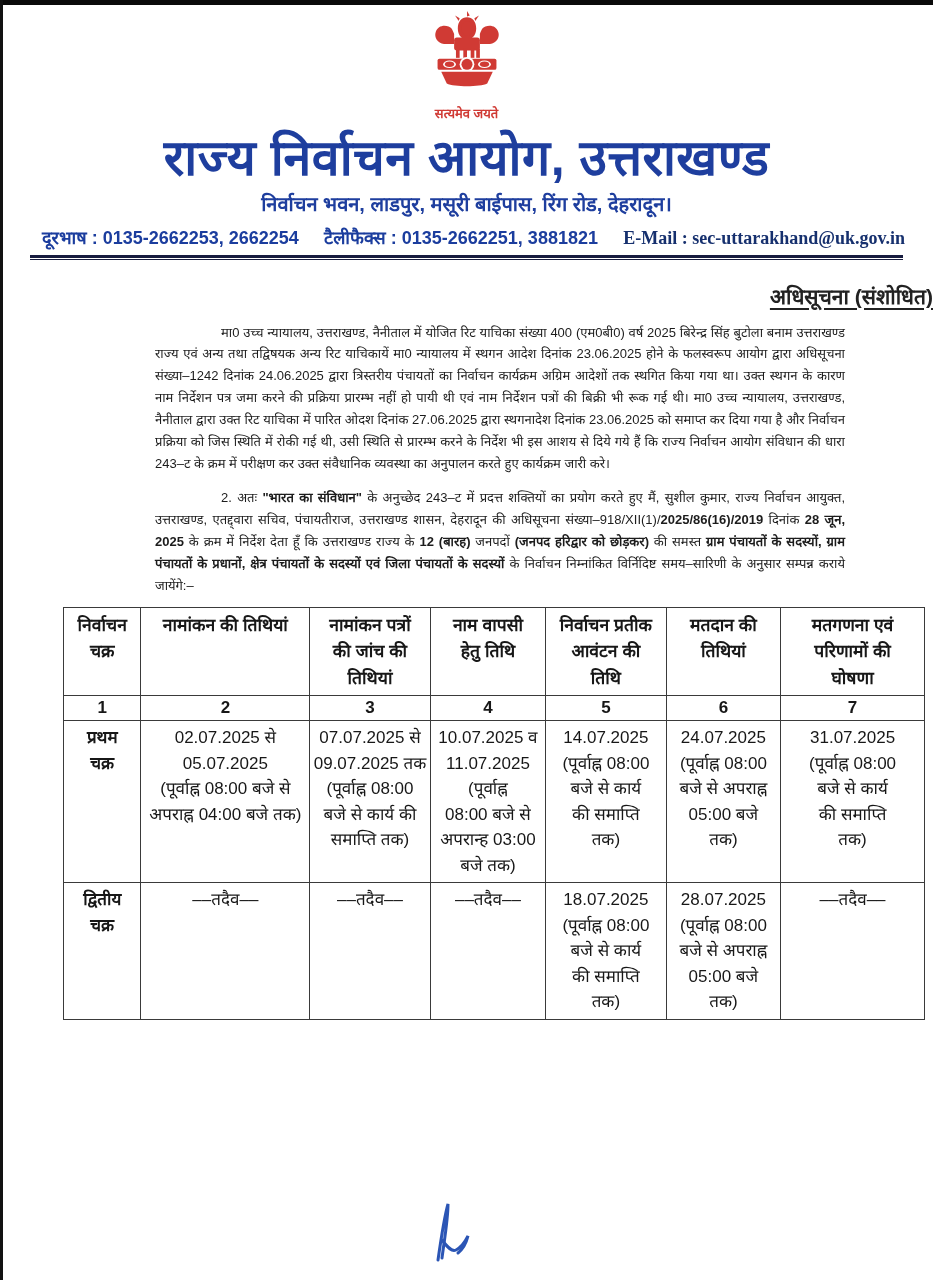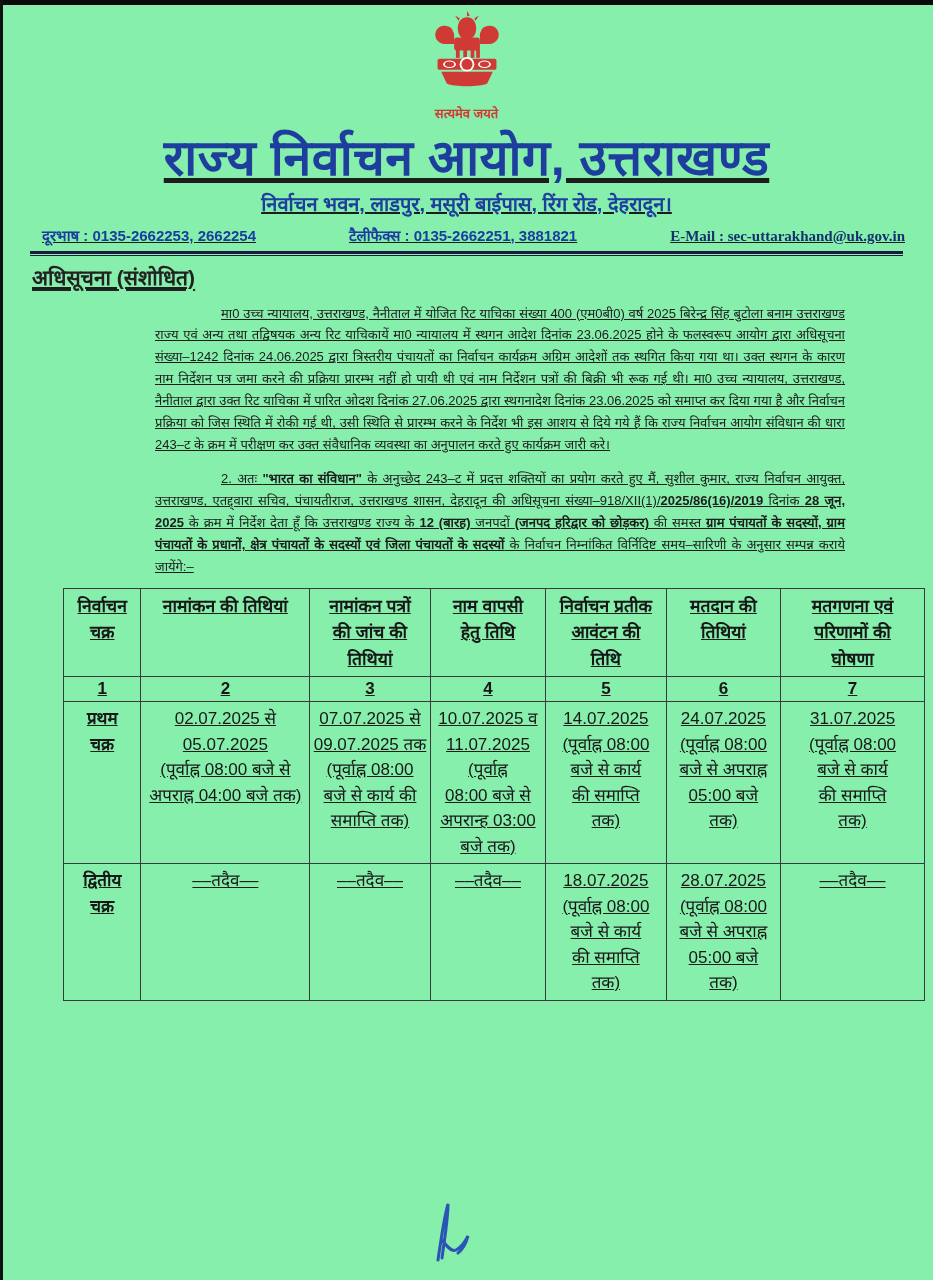--- a/index.html
+++ b/index.html
@@ -2,55 +2,54 @@
 <html lang="hi"><head>
 <meta charset="utf-8">
 <style>
   * { margin: 0; padding: 0; box-sizing: border-box; }
   html, body { background: #e8e8e8; }
   body { font-family: "Liberation Sans", "DejaVu Sans", sans-serif; }
   .page {
     position: relative;
     width: 933px; height: 1280px;
     margin: 0 auto;
-    background: #86efac;
+    background: #ffffff;
     color: #1d1d1d;
     overflow: hidden;
-    text-decoration: underline;
   }
   .scan-edge-top { position: absolute; top: 0; left: 0; width: 100%; height: 5px; background: #0a0a0a; }
   .scan-edge-left { position: absolute; top: 0; left: 0; width: 3px; height: 100%; background: #111; }
 
   
   .letterhead { text-align: center; padding-top: 10px; }
   .emblem-wrap { display: inline-block; }
   .emblem-caption { color: #d03a34; font-weight: 700; font-size: 13px; margin-top: -2px; }
   .org-title {
     color: #1e3e9e; font-weight: 700; font-size: 50px; line-height: 1.15;
     margin-top: 8px; letter-spacing: 0.5px;
   }
   .org-subtitle { color: #1e3e9e; font-weight: 700; font-size: 20px; margin-top: 2px; }
 
   .contact-row {
     display: flex; justify-content: space-between; align-items: flex-end;
     padding: 8px 28px 4px 42px;
-    color: #1b3d9e; font-weight: 700; font-size: 15px;
+    color: #1b3d9e; font-weight: 700; font-size: 18px;
   }
   .contact-email { font-family: "Liberation Serif", "DejaVu Serif", serif; font-weight: 700; color: #16306e; }
 
   .head-rule { margin: 2px 30px 0 30px; border-top: 3px solid #181c3f; border-bottom: 1px solid #181c3f; height: 5px; }
 
   .ref-line {
     text-align: center; font-size: 19.5px; color: #2a2a2a; font-weight: 600;
     margin-top: -4px;
     text-decoration: underline; text-underline-offset: 4px;
   }
   .notif-title {
-    text-align: left; font-size: 21px; color: #222; font-weight: 600; margin-top: 7px;
-    text-decoration: underline; text-underline-offset: 4px; padding-left: 32px;
+    text-align: right; font-size: 21px; color: #222; font-weight: 600; margin-top: 22px;
+    text-decoration: underline; text-underline-offset: 4px;
   }
 
   
   .body-para {
     margin: 12px 88px 0 155px;
     font-size: 13px; line-height: 1.69; text-align: justify;
     text-indent: 66px; color: #1c1c1c;
   }
   .body-para .seg-b { font-weight: 700; }
 

